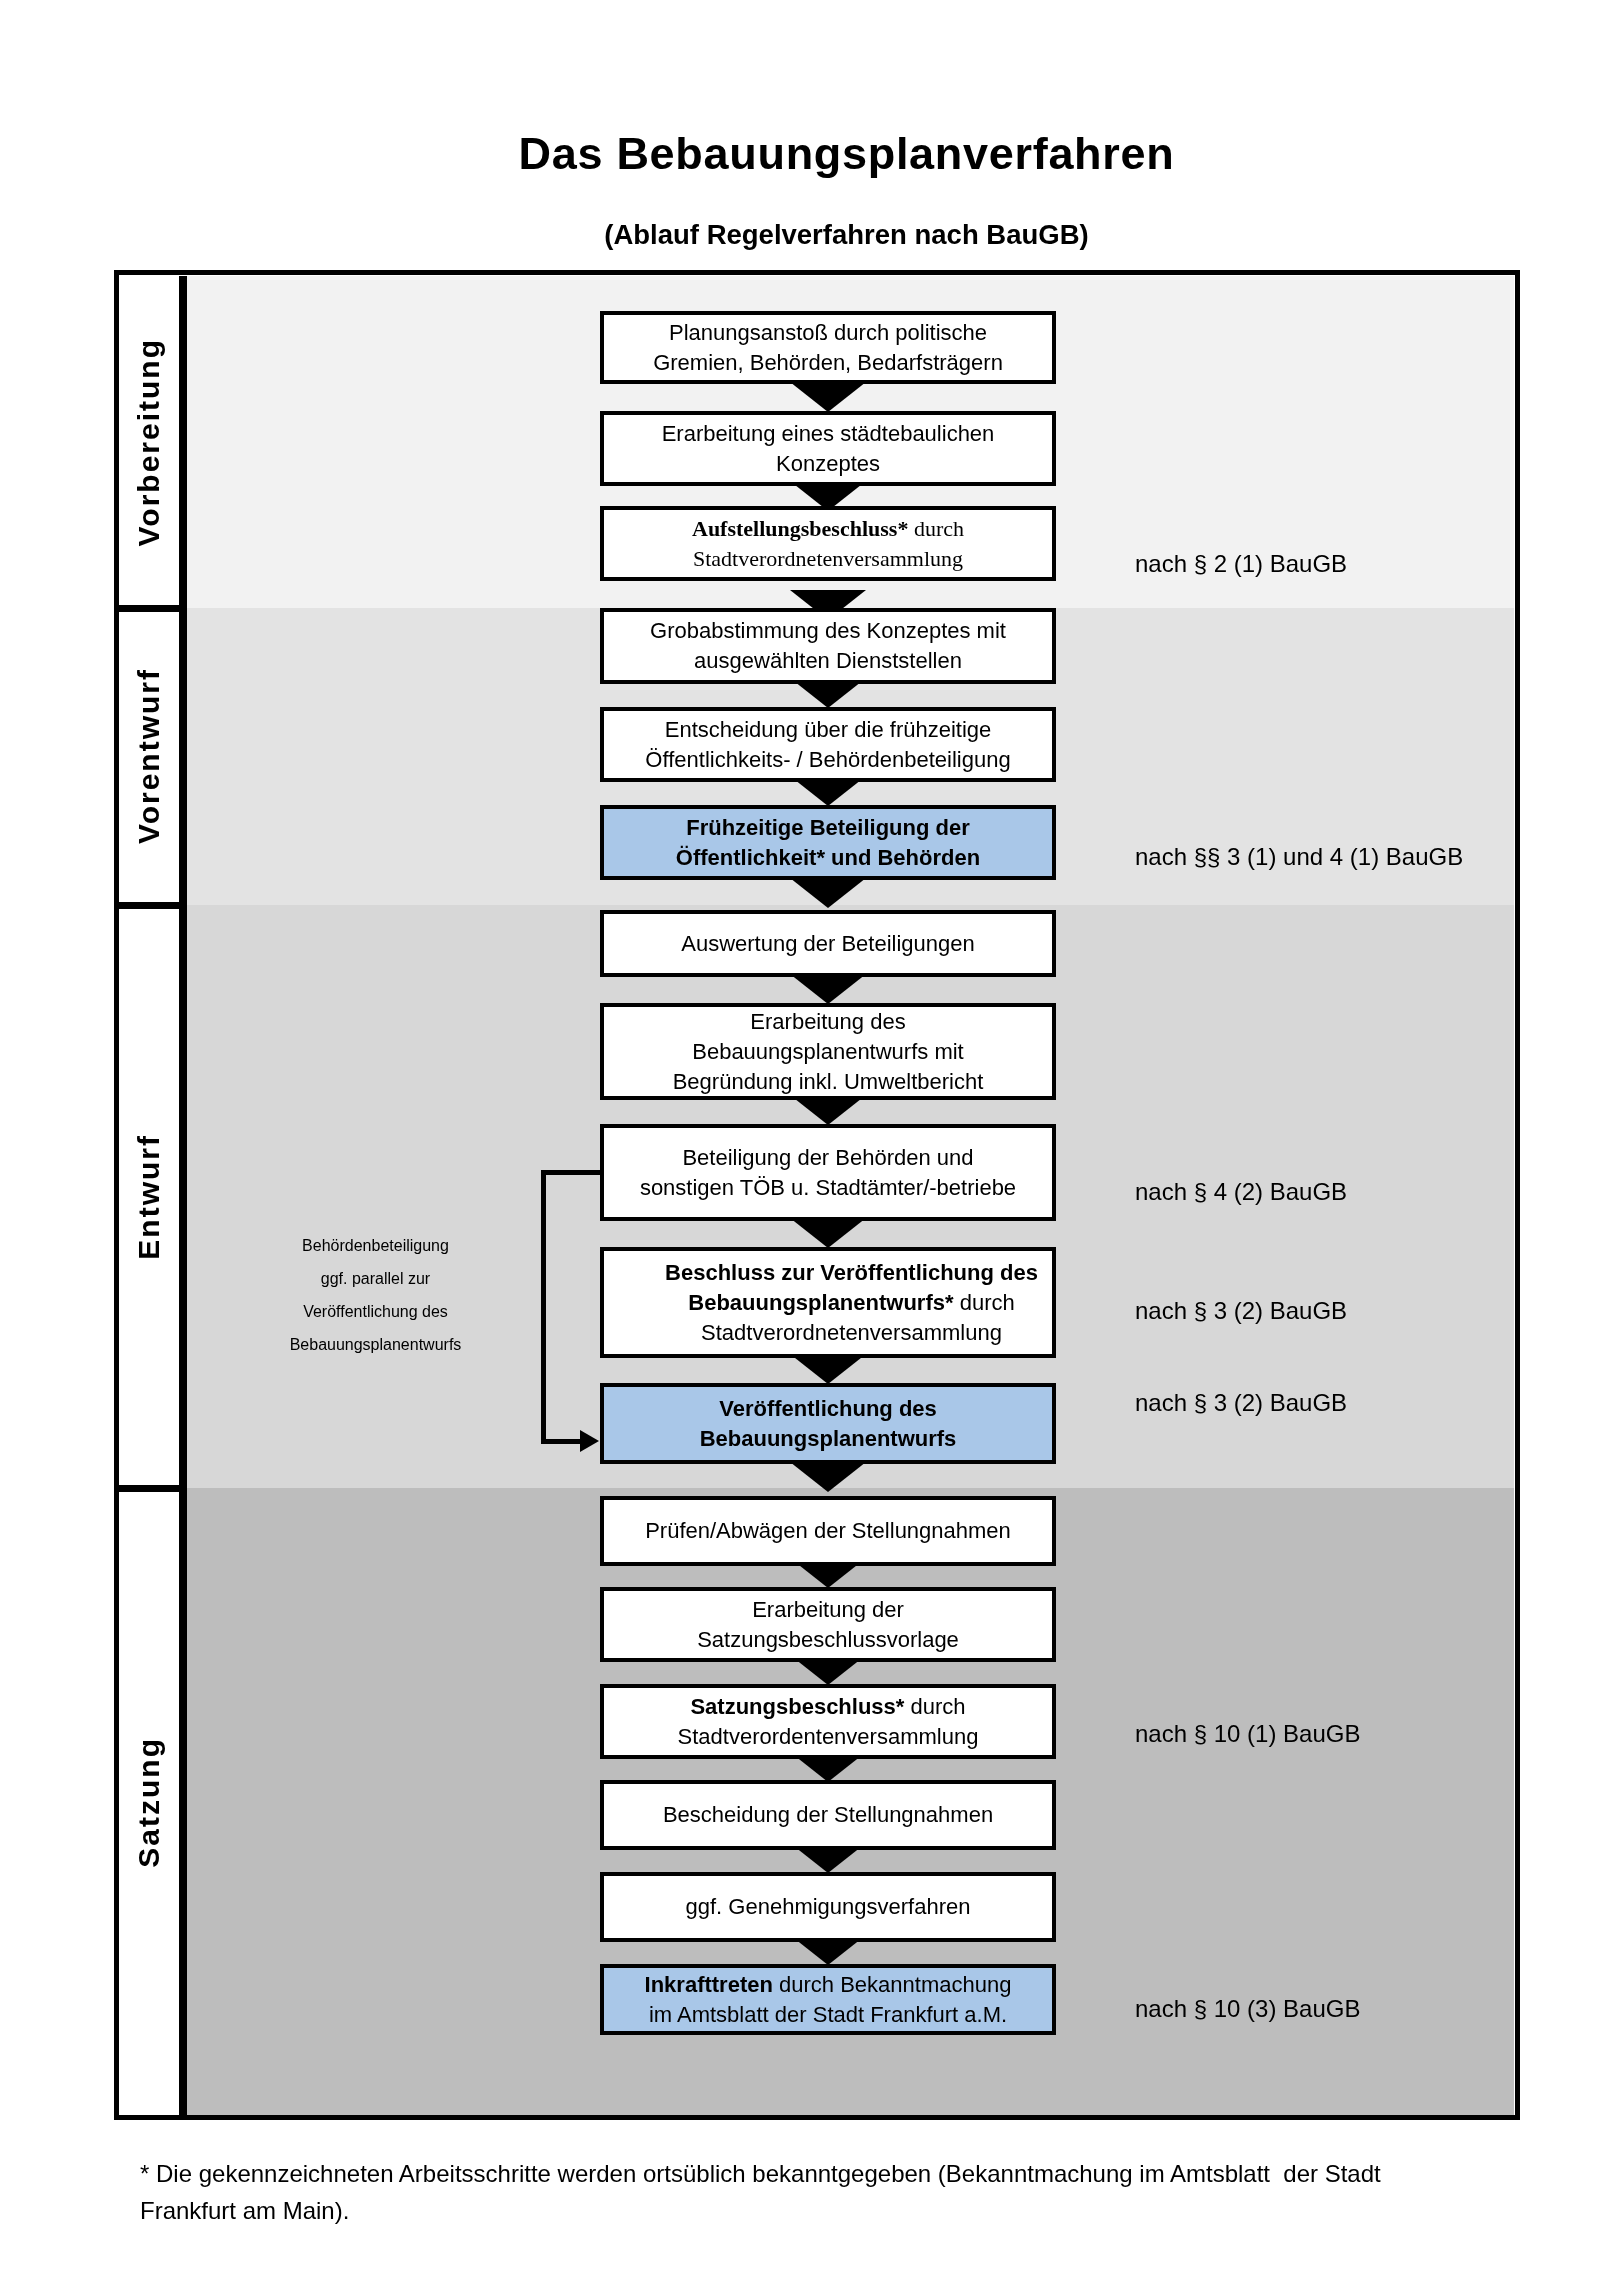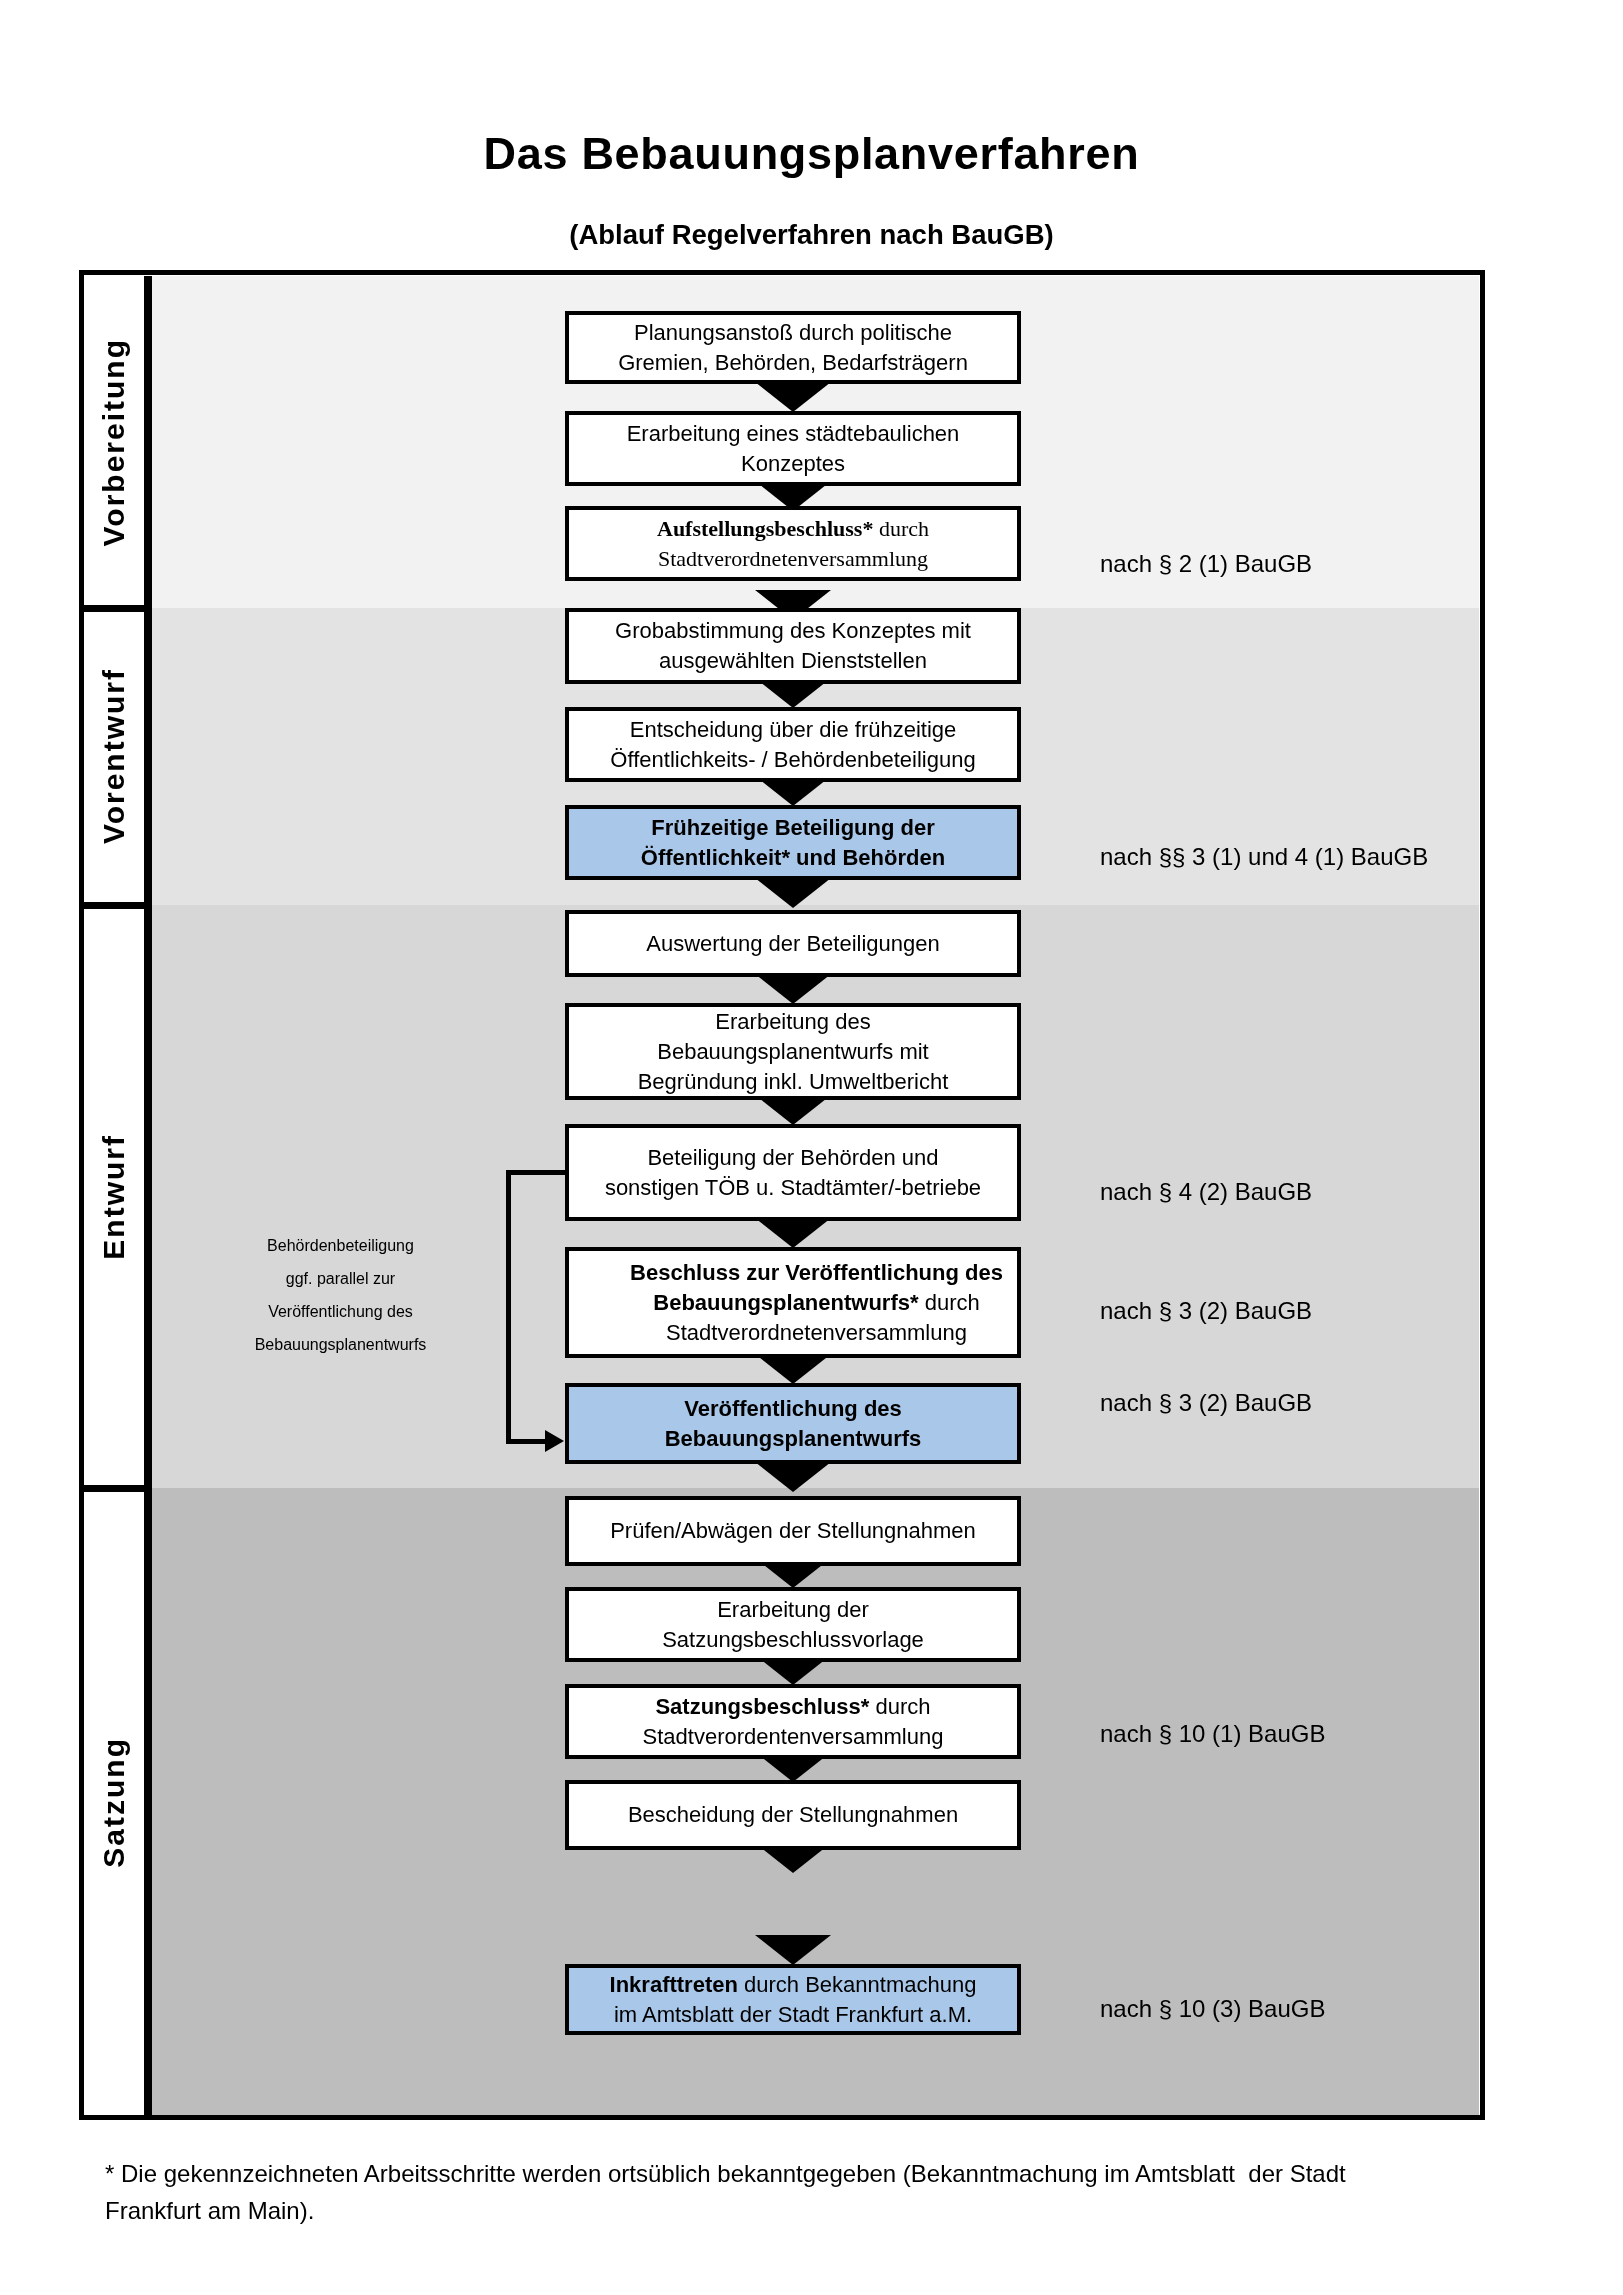--- a/index.html
+++ b/index.html
@@ -3,20 +3,21 @@
 <meta charset="utf-8">
 <style>
   html,body{margin:0;padding:0;background:#ffffff;}
   .page{
     position:relative;
     width:1514px;height:2295px;
     background:#ffffff;
     font-family:"Liberation Sans","DejaVu Sans",sans-serif;
     color:#000;
     overflow:hidden;
+    margin-left:35px;
   }
   .title{
     position:absolute;left:0;top:128px;width:1623px;
     text-align:center;font-size:45px;font-weight:bold;letter-spacing:0.7px;
   }
   .subtitle{
     position:absolute;left:0;top:219px;width:1623px;
     text-align:center;font-size:27.5px;font-weight:bold;
   }
   .frame{
@@ -215,20 +216,25 @@
     <div class="bt">
       <span class="bl"><b>Satzungsbeschluss*</b><span> durch</span></span>
       <span class="bl">Stadtverordentenversammlung</span>
     </div>
   </div>
   <div class="box" style="top:1780px;height:70px;">
     <div class="bt">
       <span class="bl">Bescheidung der Stellungnahmen</span>
     </div>
   </div>
+  <div class="box" style="top:1872px;height:70px;">
+    <div class="bt">
+      <span class="bl">ggf. Genehmigungsverfahren</span>
+    </div>
+  </div>
   <div class="box blue" style="top:1964px;height:71px;">
     <div class="bt">
       <span class="bl"><b>Inkrafttreten</b><span> durch Bekanntmachung</span></span>
       <span class="bl">im Amtsblatt der Stadt Frankfurt a.M.</span>
     </div>
   </div>
 
   <div class="annotation">
     <span>Behördenbeteiligung</span>
     <span>ggf. parallel zur</span>

